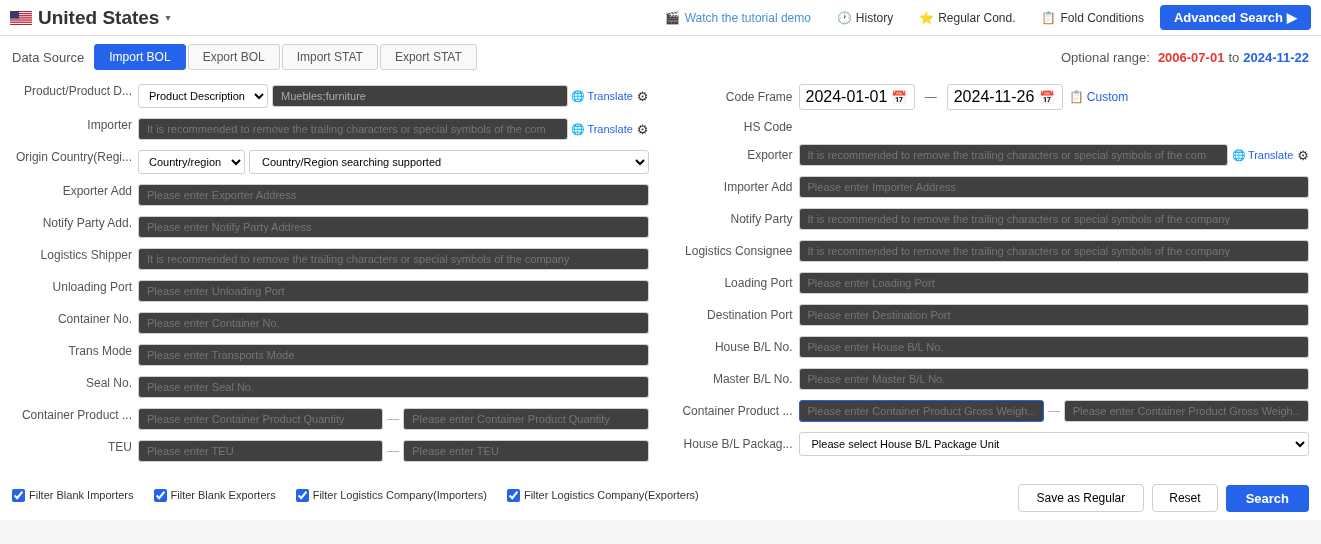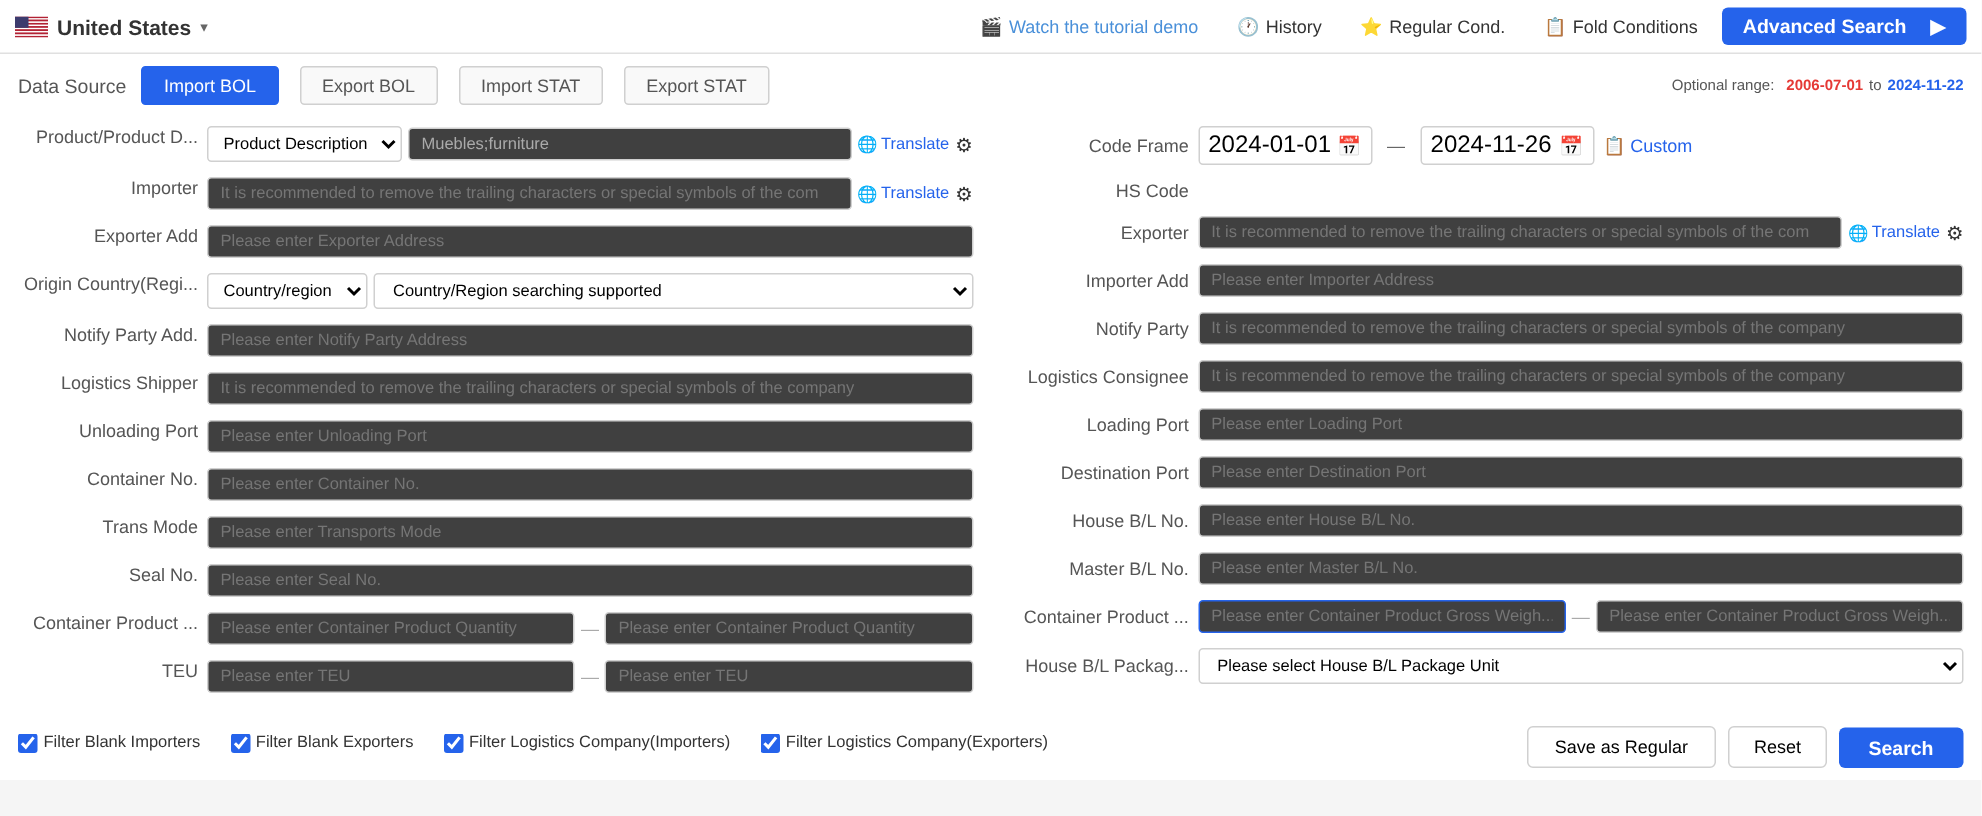--- a/index.html
+++ b/index.html
@@ -8,21 +8,21 @@
     .top-bar {
       display: flex;
       align-items: center;
       justify-content: space-between;
       background: #fff;
       border-bottom: 1px solid #e0e0e0;
       padding: 4px 10px;
       height: 36px;
     }
     .top-left { display: flex; align-items: center; gap: 6px; }
-    .country-name { font-weight: 600; font-size: 14px; }
+    .country-name { font-weight: 600; font-size: 19px; }
     .chevron { font-size: 10px; color: #666; }
     .top-right { display: flex; align-items: center; gap: 6px; }
     .nav-btn {
       display: flex; align-items: center; gap: 4px;
       padding: 4px 10px;
       border: none; background: none;
       cursor: pointer;
       font-size: 12px;
       color: #333;
       border-radius: 4px;
@@ -30,41 +30,41 @@
     .tutorial-btn { color: #4a90d9; }
     .advanced-search-btn {
       background: #2563eb;
       color: #fff;
       border-radius: 4px;
       padding: 5px 14px;
       font-size: 13px;
       font-weight: 600;
       border: none;
       cursor: pointer;
-      display: flex; align-items: center; gap: 16px;
+      display: flex; align-items: center; gap: 4px;
     }
 
     .main-content {
       padding: 8px 12px;
       background: #fff;
     }
 
     
     .data-source-row {
       display: flex;
       align-items: center;
       margin-bottom: 8px;
     }
     .data-source-label {
       font-size: 13px;
       color: #555;
       margin-right: 10px;
       min-width: 70px;
     }
-    .tab-group { display: flex; gap: 14px; }
+    .tab-group { display: flex; gap: 2px; }
     .tab-btn {
       padding: 5px 14px;
       border: 1px solid #d0d0d0;
       background: #f9f9f9;
       cursor: pointer;
       font-size: 12px;
       color: #555;
       border-radius: 3px;
     }
     .tab-btn.active {
@@ -72,21 +72,21 @@
       color: #fff;
       border-color: #2563eb;
     }
 
     
     .optional-row {
       display: flex;
       align-items: center;
       justify-content: flex-end;
       margin-bottom: 8px;
-      font-size: 10px;
+      font-size: 13px;
       color: #555;
     }
     .optional-row .range-label { margin-right: 8px; }
     .range-date-red { color: #e53935; font-weight: 600; }
     .range-to { margin: 0 4px; }
     .range-date-blue { color: #2563eb; font-weight: 600; }
 
     
     .form-columns {
       display: grid;
@@ -341,34 +341,34 @@
           <input class="field-input" type="text" placeholder="It is recommended to remove the trailing characters or special symbols of the com" style="">
           <button class="translate-btn">
             <span>🌐</span>
             <span>Translate</span>
           </button>
           <span class="emoji-icon">⚙</span>
         </div>
       </div>
 
       <div class="form-row">
-        <span class="field-label">Exporter Add</span>
-        <input class="field-input" style="flex: 1 1 0%;" type="text" placeholder="Please enter Exporter Address">
-      </div>
-
-      <div class="form-row">
         <span class="field-label">Origin Country(Regi...</span>
         <div class="country-row">
           <select class="select-sm">
             <option>Country/region</option>
           </select>
           <select class="select-full" style="flex:1;">
             <option value="Country/Region searching supported">Country/Region searching supported</option>
           </select>
         </div>
+      </div>
+
+      <div class="form-row">
+        <span class="field-label">Exporter Add</span>
+        <input class="field-input" style="flex: 1 1 0%;" type="text" placeholder="Please enter Exporter Address">
       </div>
 
       <div class="form-row">
         <span class="field-label">Notify Party Add.</span>
         <input class="field-input" style="flex: 1 1 0%;" type="text" placeholder="Please enter Notify Party Address">
       </div>
 
       <div class="form-row">
         <span class="field-label">Logistics Shipper</span>
         <input class="field-input" style="flex: 1 1 0%;" type="text" placeholder="It is recommended to remove the trailing characters or special symbols of the company">

